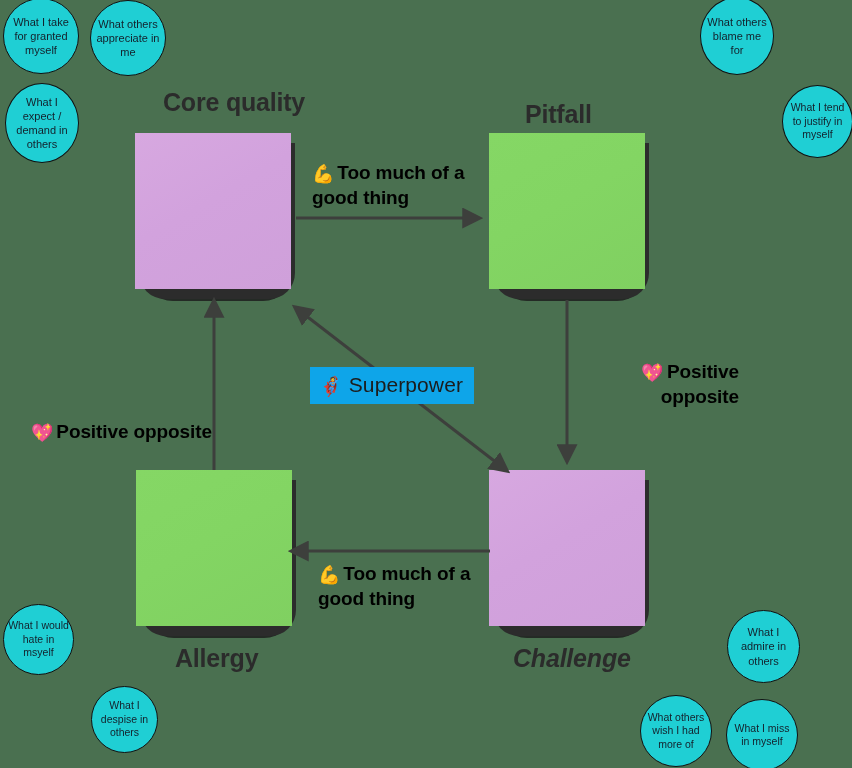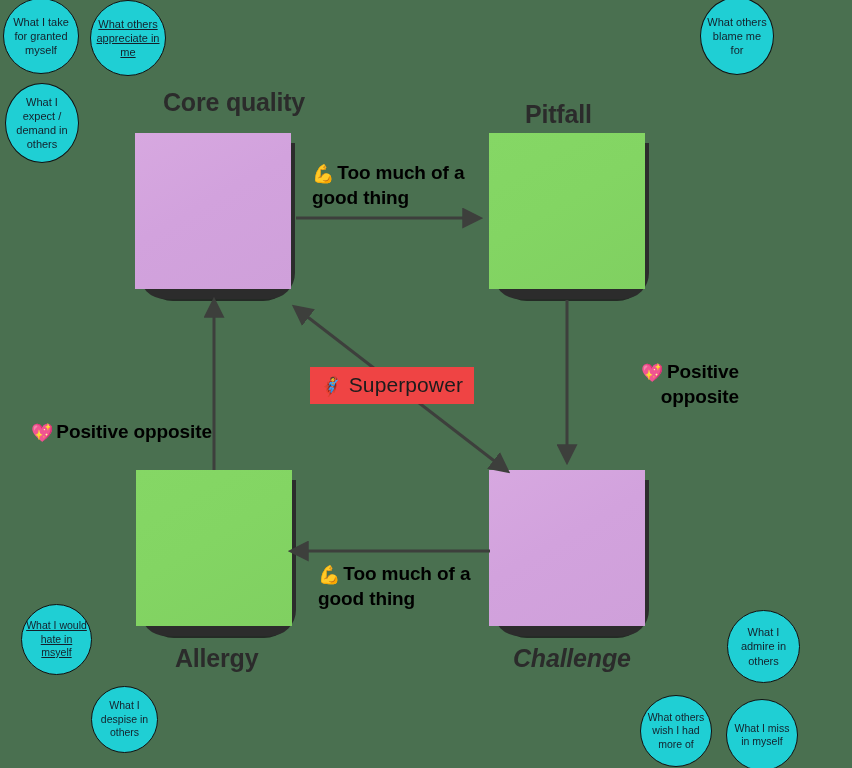--- a/index.html
+++ b/index.html
@@ -111,21 +111,21 @@
     line-height: 1.22;
     letter-spacing: -0.1px;
   }
   .edge-label .emoji {
     font-size: 18px;
     font-weight: normal;
     margin-right: 3px;
     vertical-align: -1px;
   }
   .edge-label.center-label {
-    background: #ef4444;
+    background: #0ea5e9;
     padding: 5px 11px 6px 9px;
     font-weight: normal;
     font-size: 21px;
     color: #1c1c1c;
     letter-spacing: 0.1px;
     display: inline-block;
     white-space: nowrap;
   }
   .edge-label.center-label .emoji {
     font-size: 19px;
@@ -202,28 +202,29 @@
     <span class="emoji">💖</span><span>Positive</span><br>
     <span>opposite</span>
   </div>
 
   <div class="edge-label center-label" style="left:310px; top:367px;">
     <span class="emoji">🦸</span><span>Superpower</span>
   </div>
 
   <div class="bubble" style="left:3px;   top:-2px;  width:76px;  height:76px;  font-size:11px;">What I take for granted myself</div>
 
-  <div class="bubble" style="left:90px;  top:0px;   width:76px;  height:76px;  font-size:11px;text-decoration:underline;">What others appreciate in me</div>
+  <div class="bubble" style="left:90px;  top:0px;   width:76px;  height:76px;  font-size:11px;">What others appreciate in me</div>
 
   <div class="bubble" style="left:5px;   top:83px;  width:74px;  height:80px;  font-size:11px;">What I expect / demand in others</div>
 
   <div class="bubble" style="left:700px; top:-3px;  width:74px;  height:78px;  font-size:11px;">What others blame me for</div>
 
-
-  <div class="bubble" style="left:21px;   top:604px; width:71px;  height:71px;  font-size:10.5px;text-decoration:underline;">What I would hate in msyelf</div>
+  <div class="bubble" style="left:782px; top:85px;  width:71px;  height:73px;  font-size:10.5px;">What I tend to justify in myself</div>
+
+  <div class="bubble" style="left:3px;   top:604px; width:71px;  height:71px;  font-size:10.5px;">What I would hate in msyelf</div>
 
   <div class="bubble" style="left:727px; top:610px; width:73px;  height:73px;  font-size:11px;">What I admire in others</div>
 
   <div class="bubble" style="left:91px;  top:686px; width:67px;  height:67px;  font-size:10.5px;">What I despise in others</div>
 
   <div class="bubble" style="left:640px; top:695px; width:72px;  height:72px;  font-size:10.5px;">What others wish I had more of</div>
 
   <div class="bubble" style="left:726px; top:699px; width:72px;  height:72px;  font-size:10.5px;">What I miss in myself</div>
 
 </div>

